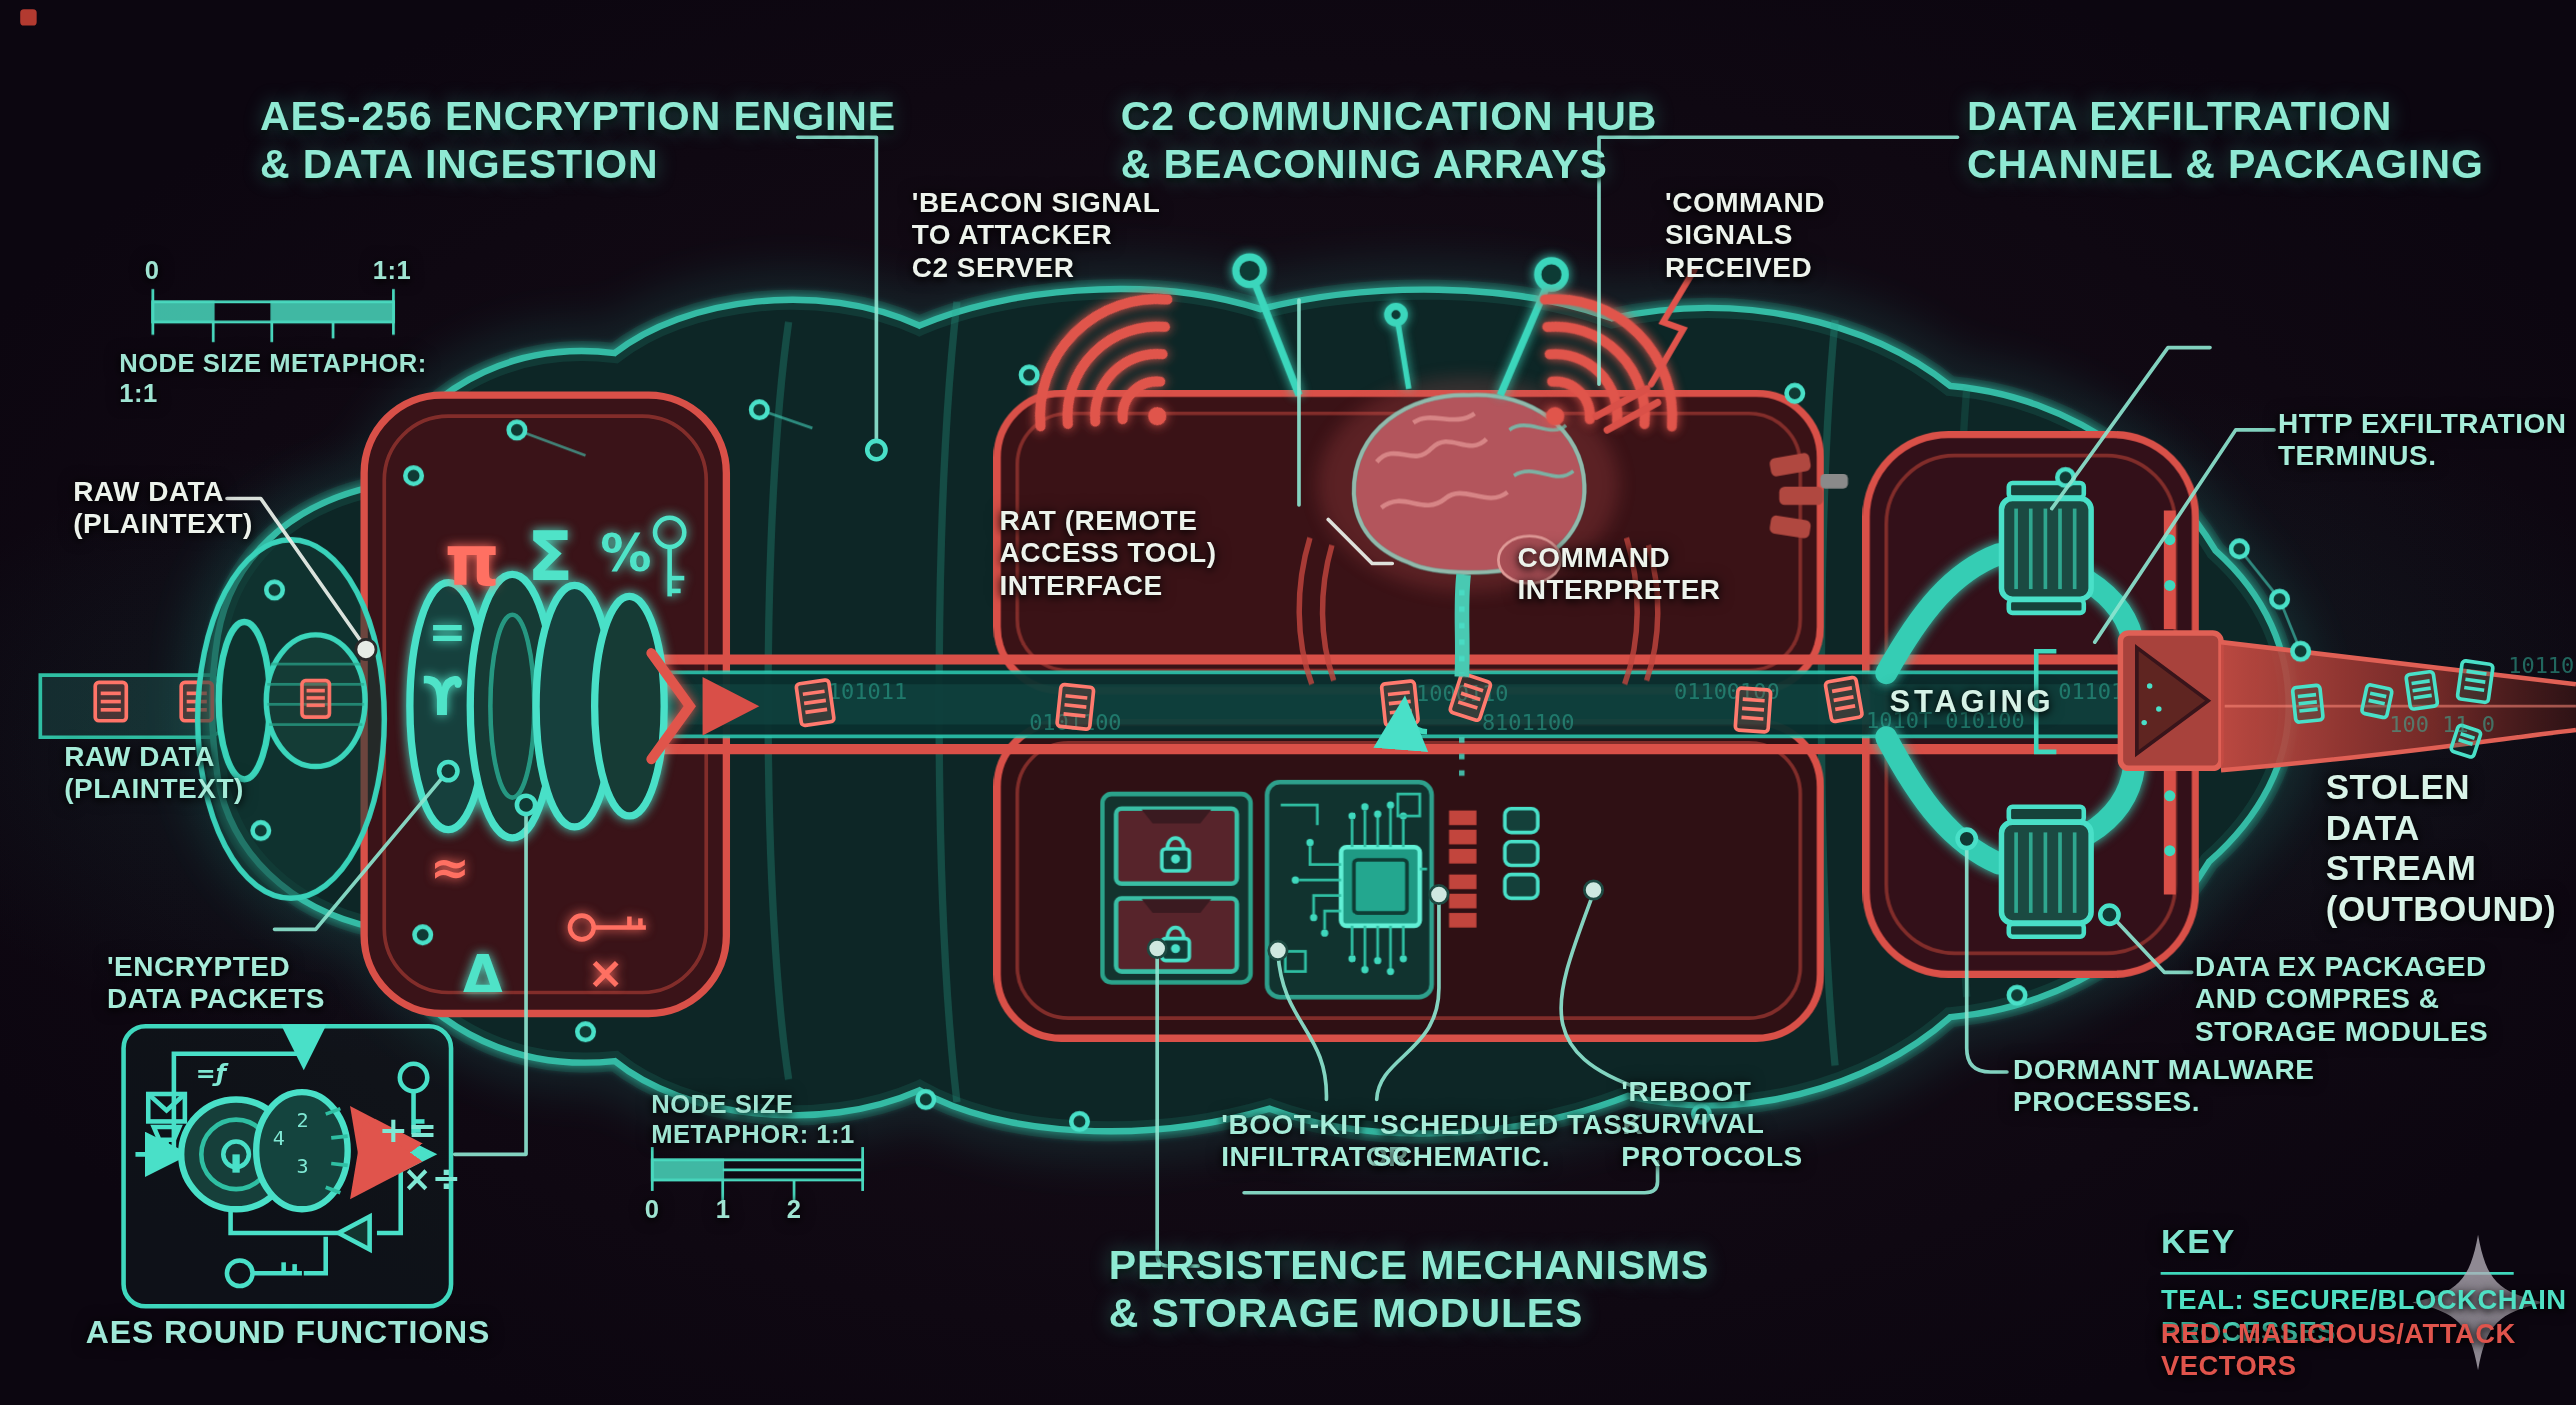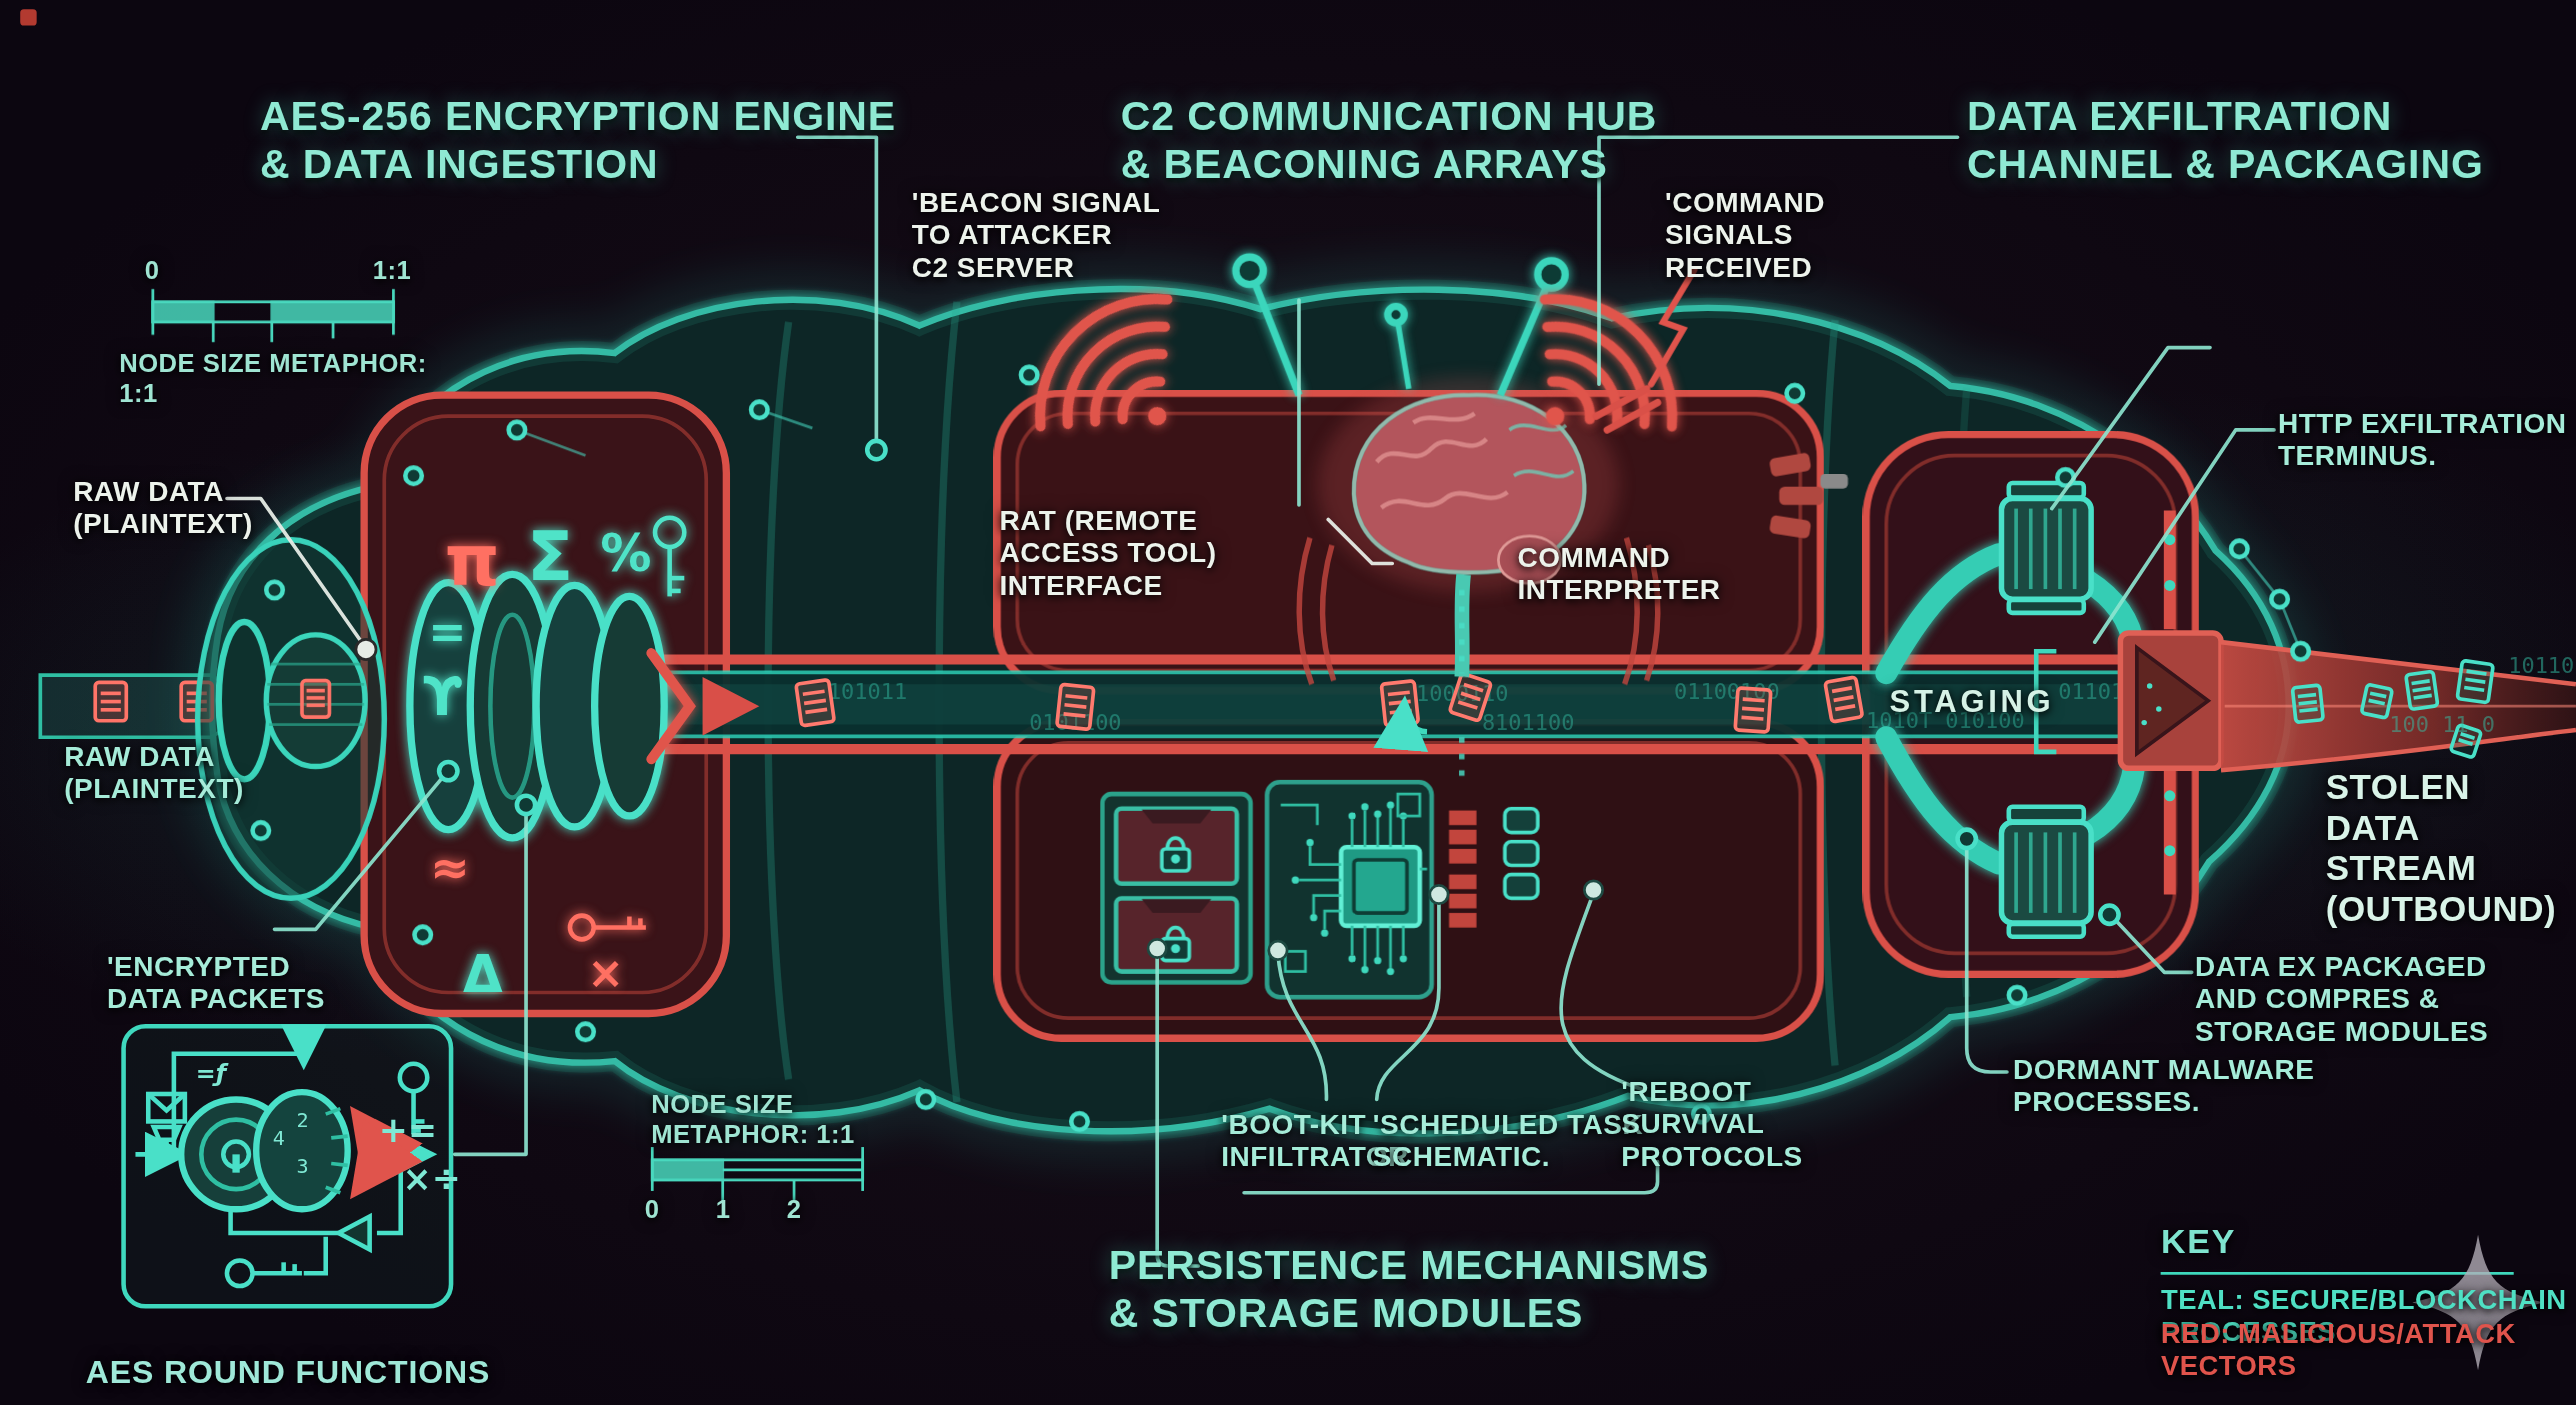--- a/index.html
+++ b/index.html
@@ -28,21 +28,21 @@
     text-shadow:0 0 20px rgba(70,220,190,.38),0 2.7px 5.5px #000;
   }
   .conduit-label{font-size:36px;color:#f2f7f0;letter-spacing:1.4px;
     text-shadow:0 2.7px 5.5px rgba(0,0,0,.95),0 0 12.8px rgba(0,0,0,.8);}
   .staging-label{font-size:31px;color:#d6f2e6;letter-spacing:3.7px;}
   .small-caption{font-size:25.6px;color:#9fe4d2;}
   .tick{font-size:25.6px;color:#9fe4d2;}
   .legend-title{font-size:34px;color:#7fe4cf;letter-spacing:1.8px;}
   .legend-entry{font-size:27.4px;letter-spacing:0.5px;}
   .legend-teal{color:#4fe0c4;}
-  .aes-caption{font-size:32px;color:#9fe8d8;letter-spacing:0.9px;margin-top:40px;}
+  .aes-caption{font-size:32px;color:#9fe8d8;letter-spacing:0.9px;}
 </style>
 </head>
 <body>
 
 <div id="stage">
 
 <svg id="artwork" width="2576" height="1405" viewBox="0 0 2816 1536">
   <defs>
     <filter id="blurBig" x="-50%" y="-50%" width="200%" height="200%">
           <feGaussianBlur stdDeviation="22"></feGaussianBlur>

